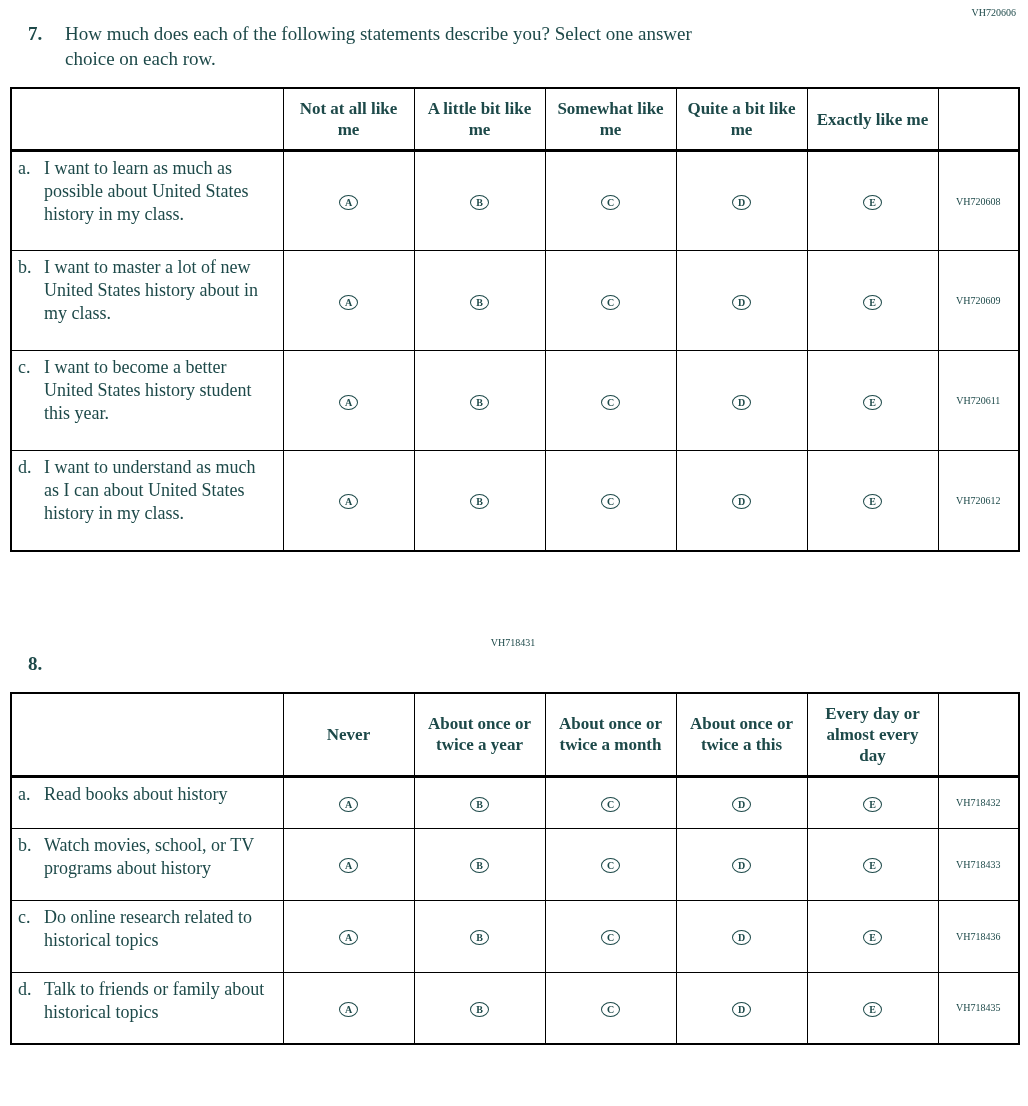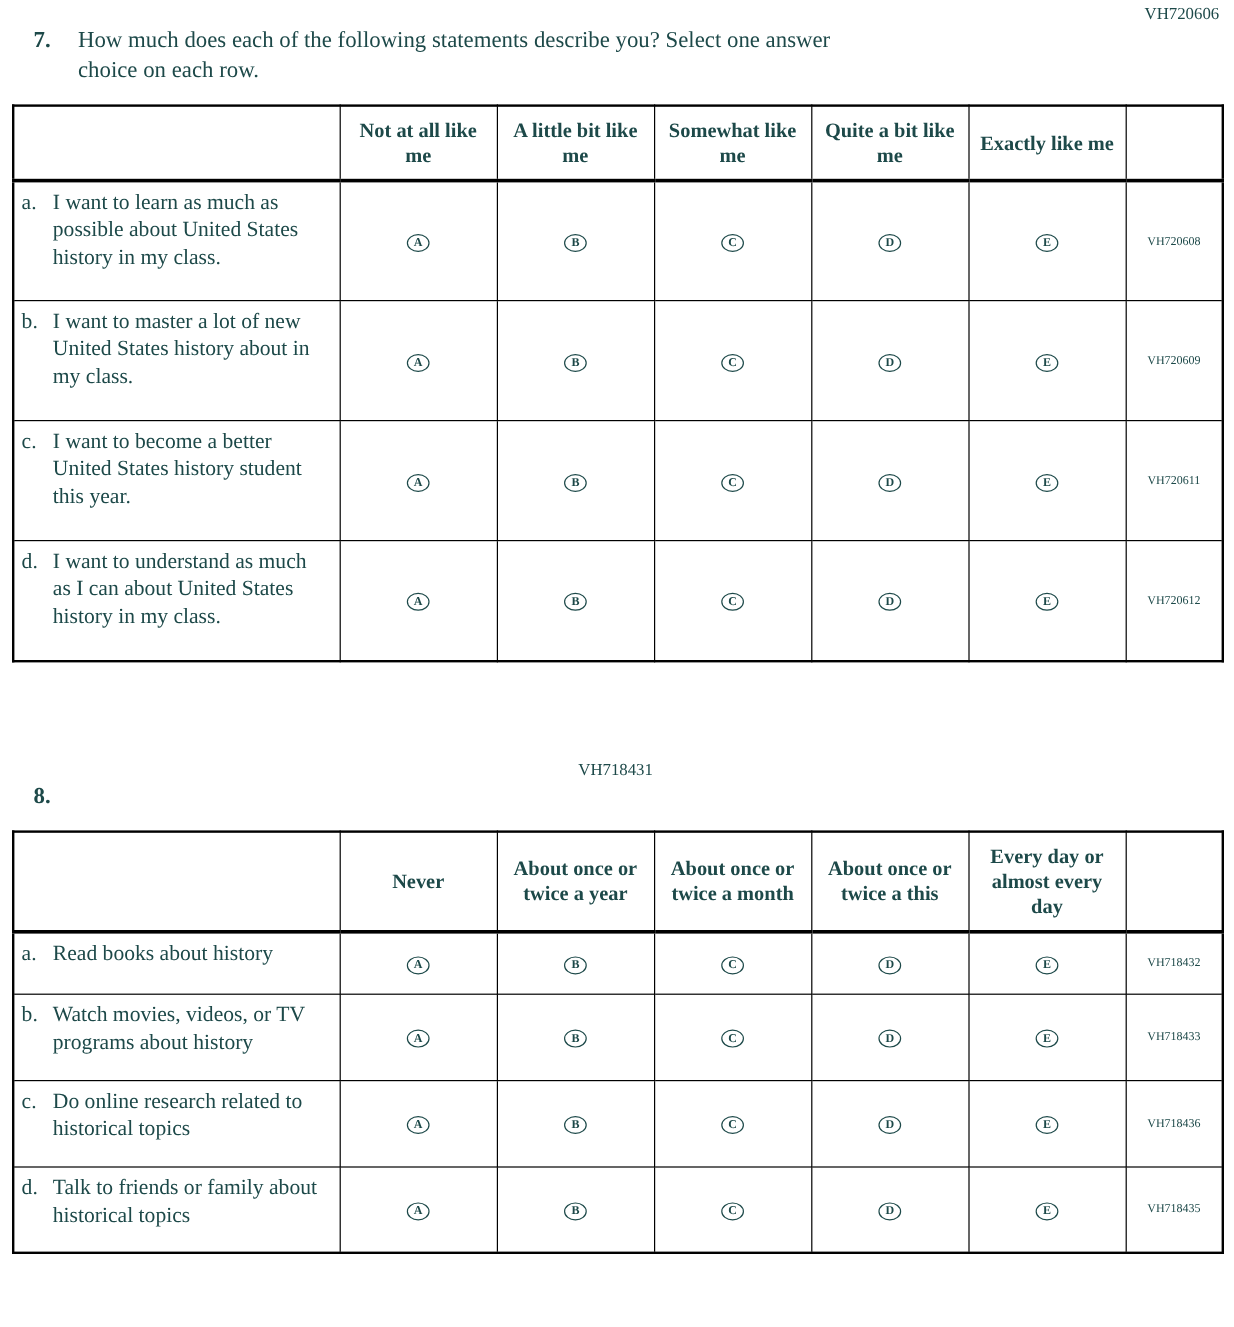--- a/index.html
+++ b/index.html
@@ -6,21 +6,21 @@
   html, body { background: #fff; }
   body {
     width: 1028px;
     height: 1106px;
     font-family: "Liberation Serif", serif;
     color: #1d4949;
   }
   .page { padding: 6px 10px 10px 10px; }
 
   .code-line {
-    font-size: 14px;
+    font-size: 10px;
     text-align: right;
     padding-right: 2px;
     height: 13px;
     line-height: 13px;
   }
 
   .q {
     display: flex;
     margin: 2px 0 16px 18px;
     font-size: 19px;
@@ -212,21 +212,21 @@
         <td class="optcell"><span class="opt">B</span></td>
         <td class="optcell"><span class="opt">C</span></td>
         <td class="optcell"><span class="opt">D</span></td>
         <td class="optcell"><span class="opt">E</span></td>
         <td class="codecell">VH718432</td>
       </tr>
       <tr class="h3">
         <td class="stub">
           <div class="stub-inner">
               <span class="row-letter">b.</span>
-              <span>Watch movies, videos, or TV programs about history</span>
+              <span>Watch movies, school, or TV programs about history</span>
             </div>
         </td>
         <td class="optcell"><span class="opt">A</span></td>
         <td class="optcell"><span class="opt">B</span></td>
         <td class="optcell"><span class="opt">C</span></td>
         <td class="optcell"><span class="opt">D</span></td>
         <td class="optcell"><span class="opt">E</span></td>
         <td class="codecell">VH718433</td>
       </tr>
       <tr class="h3">

